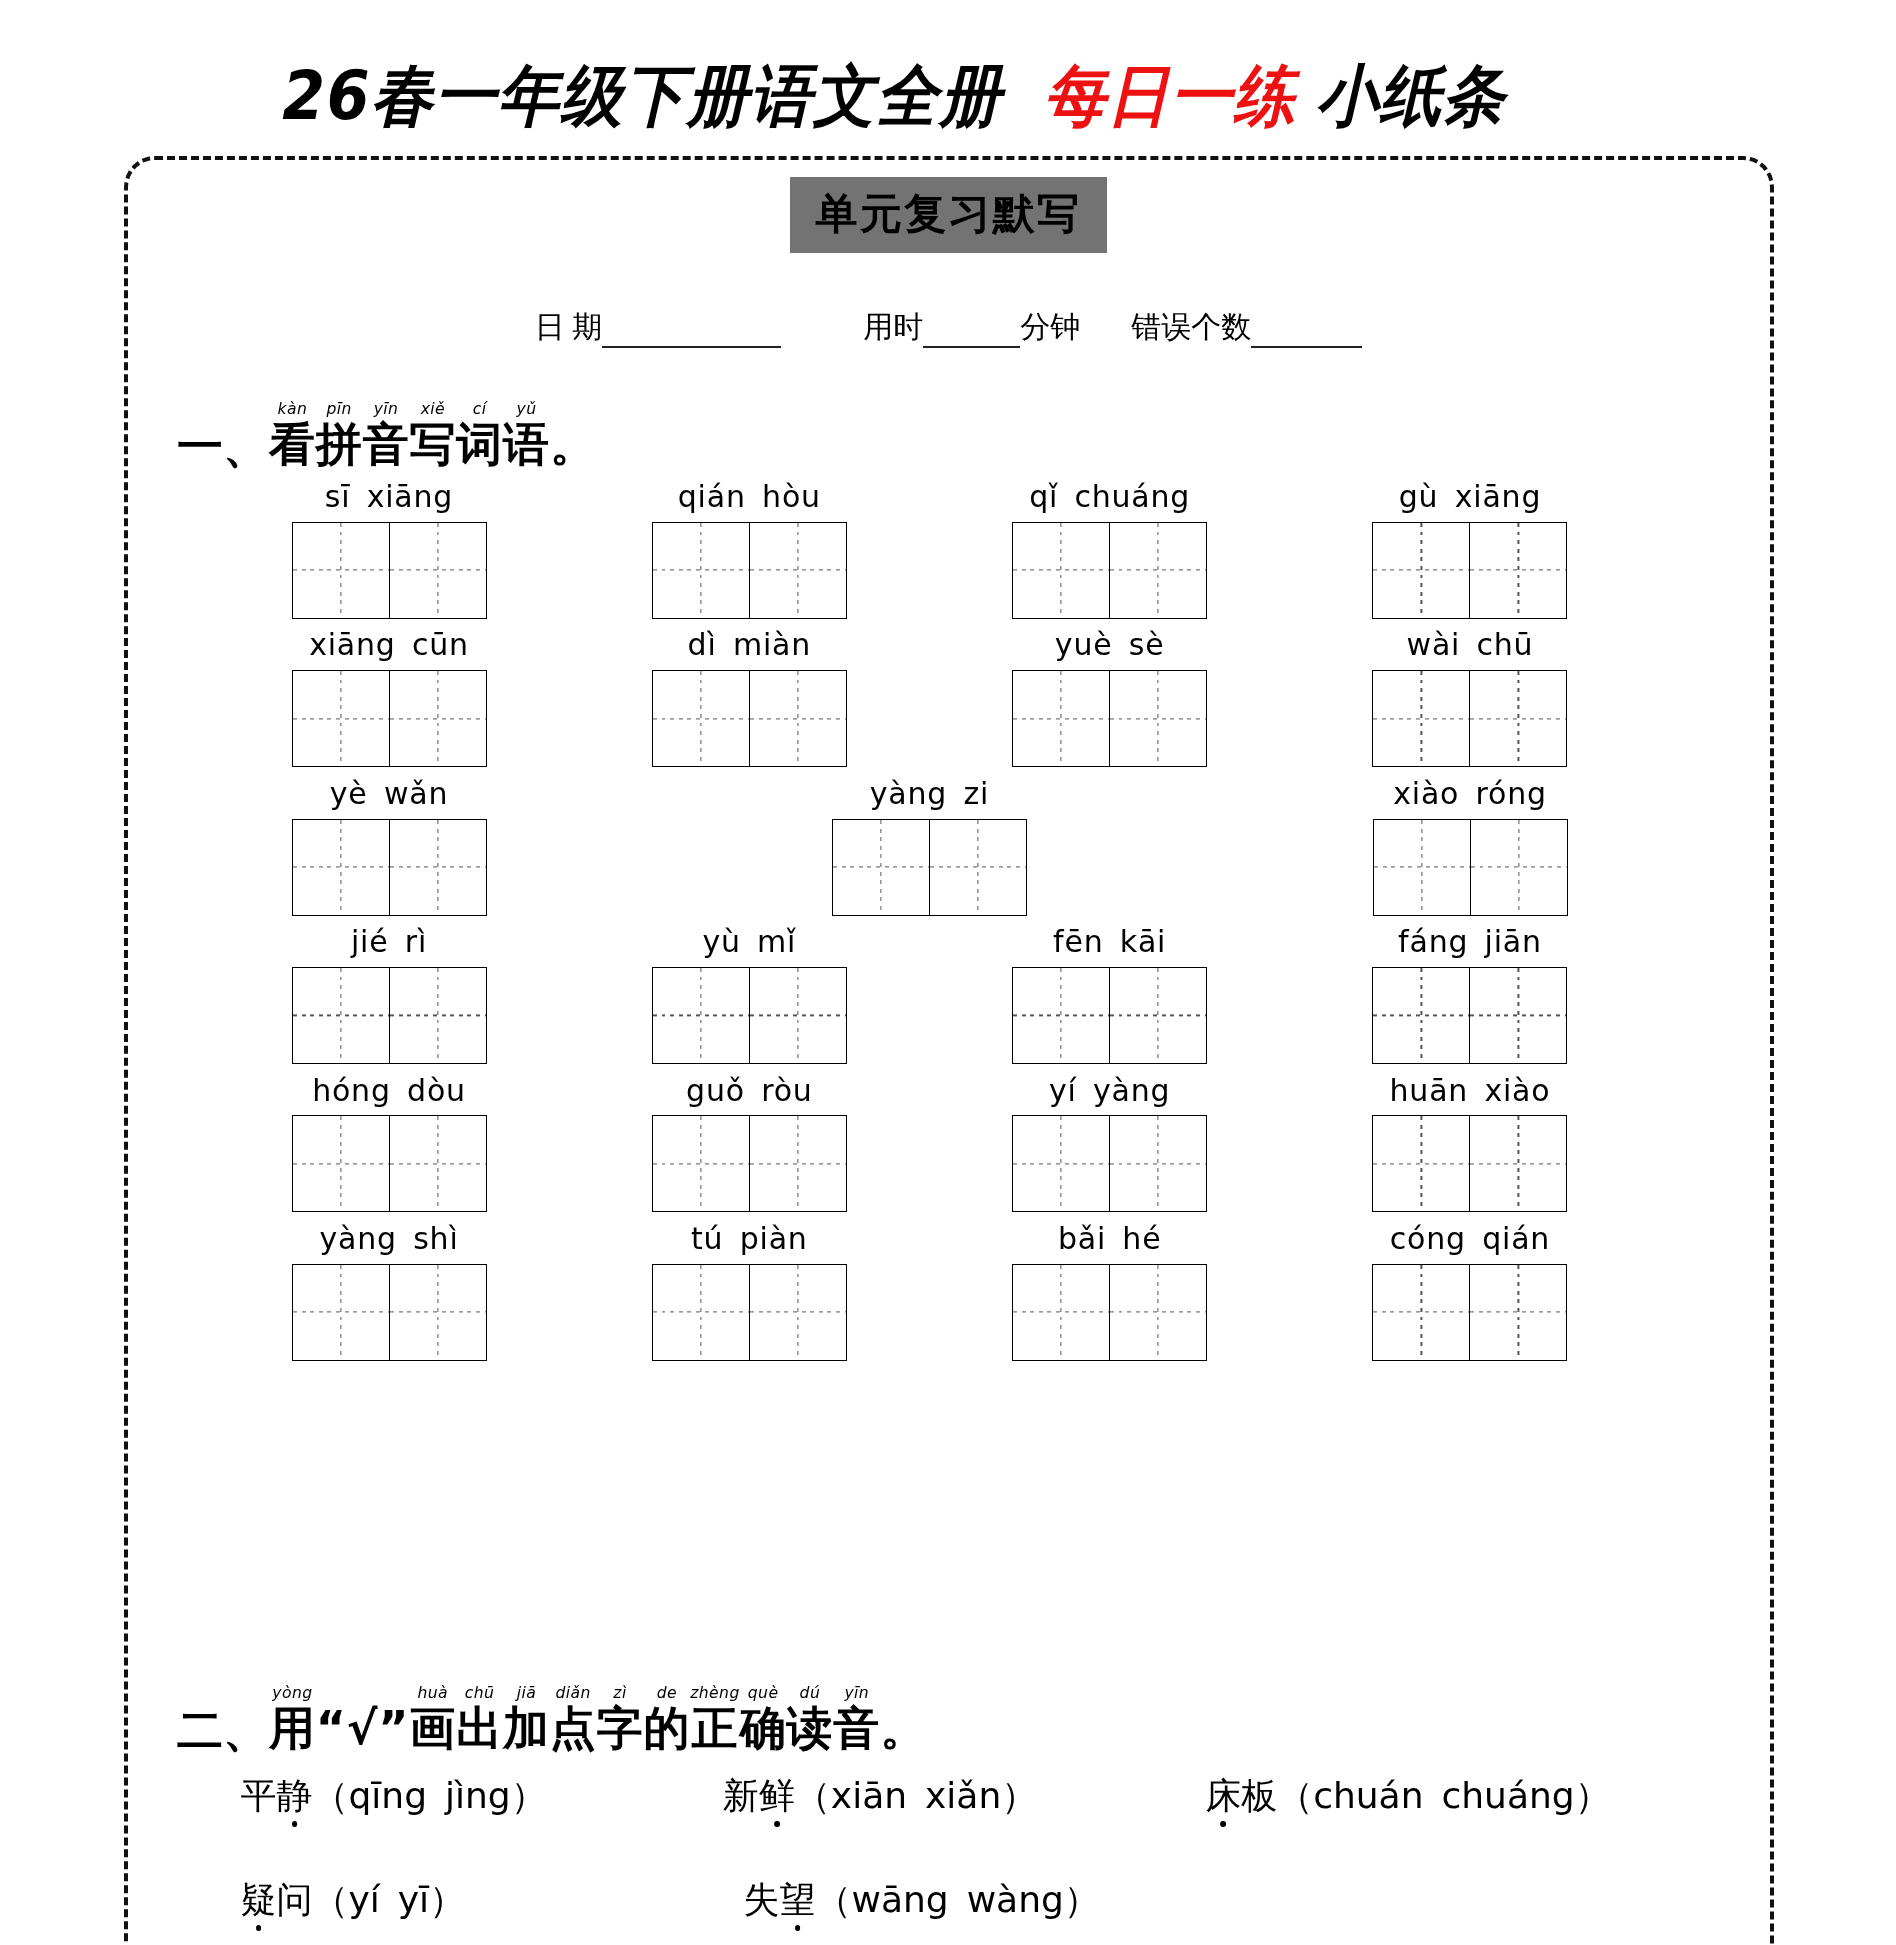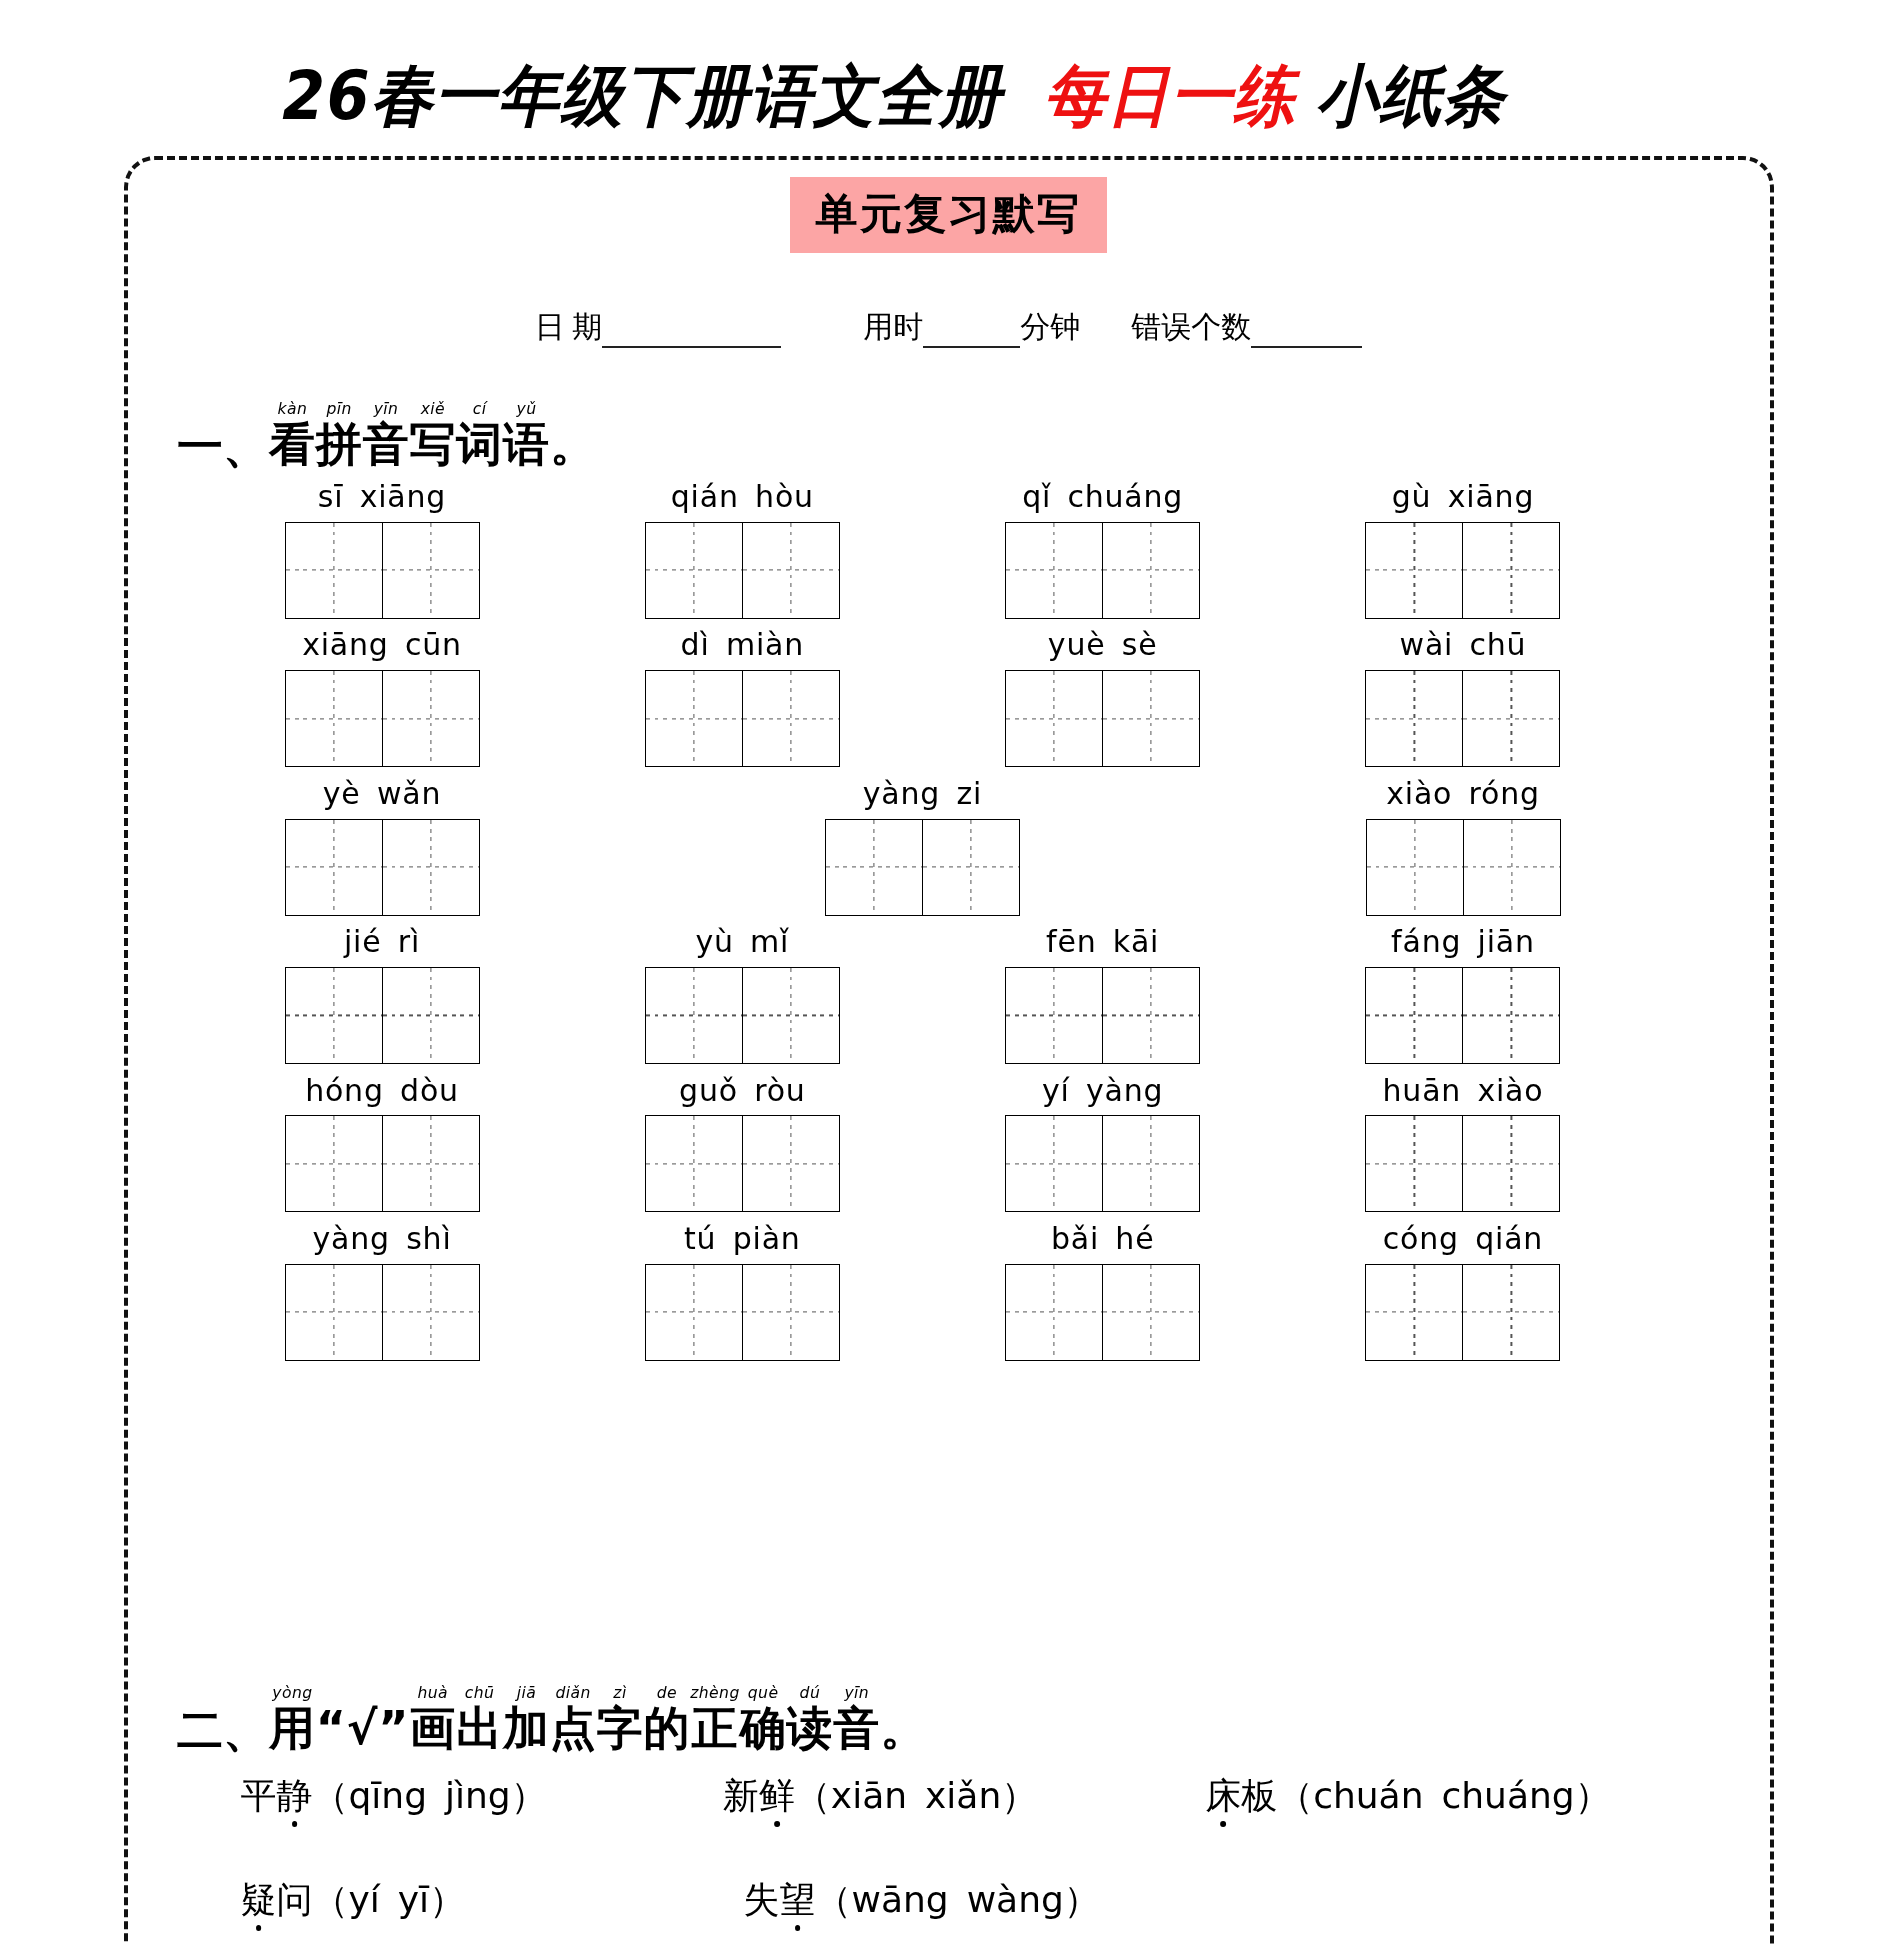--- a/index.html
+++ b/index.html
@@ -53,21 +53,21 @@
   
   .banner-wrap {
     position: absolute;
     top: 177px;
     left: 0;
     width: 1897px;
     text-align: center;
   }
   .banner {
     display: inline-block;
-    background: #fca5a5;
+    background: #737373;
     padding: 8.6px 26px 11.7px 26px;
     font-size: 42px;
     font-weight: bold;
     color: #000;
     letter-spacing: 2.3px;
     font-family: "DejaVu Sans", "Liberation Sans", sans-serif;
   }
 
   
   .info-line {
@@ -124,21 +124,21 @@
     display: block;
     font-size: 15.6px;
     font-weight: normal;
     line-height: 1.1;
     letter-spacing: 0.4px;
     margin-bottom: 1.9px;
     font-style: italic;
   }
 
   
-  .pysec { position: absolute; left: 1px; top: 479px; width: 1843px; }
+  .pysec { position: absolute; left: 8px; top: 479px; width: 1843px; }
   .pyrow {
     display: flex;
     width: 1385px;
     margin: 0 auto 8.6px auto;
     justify-content: space-between;
   }
   .pycell { width: 304px; display: flex; flex-direction: column; align-items: center; }
   .pylabel {
     font-size: 30px;
     letter-spacing: 0.8px;

